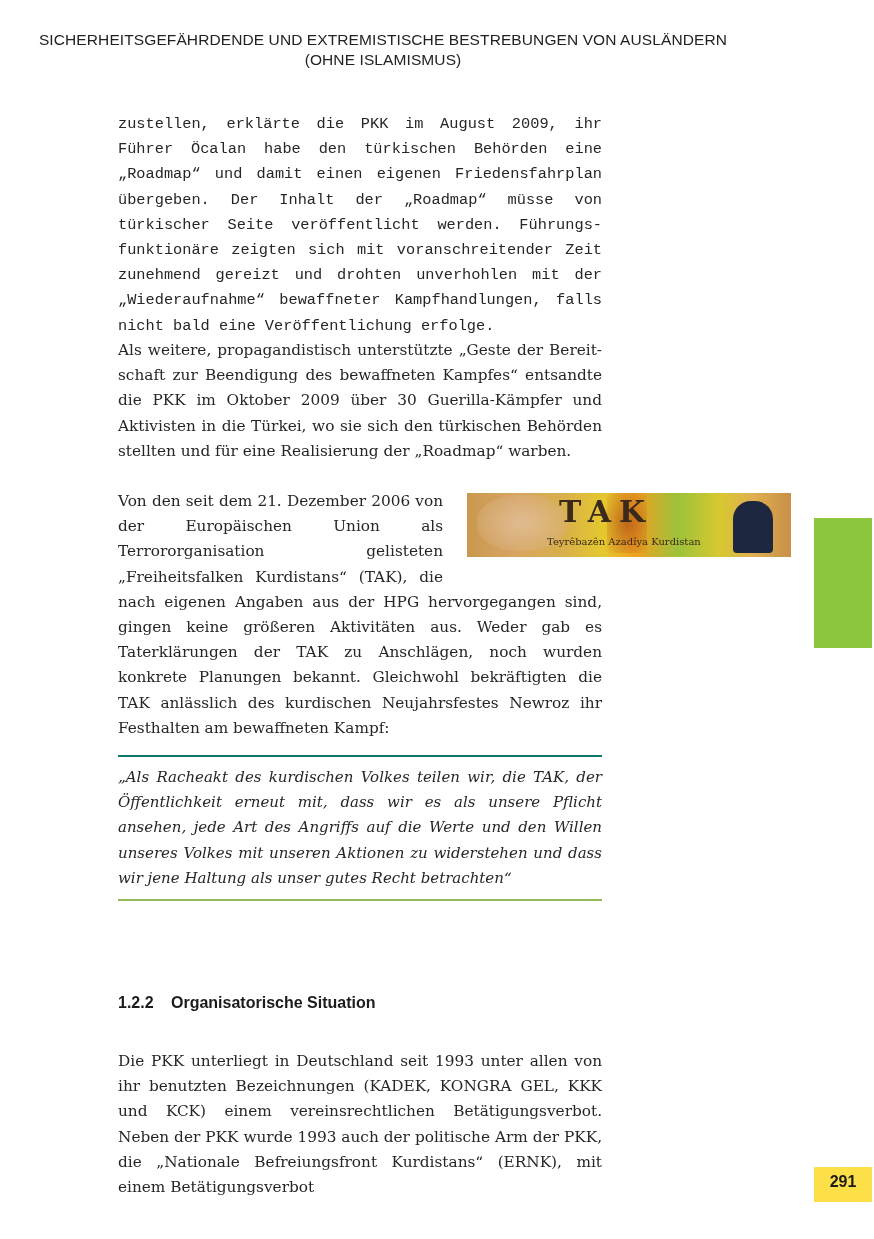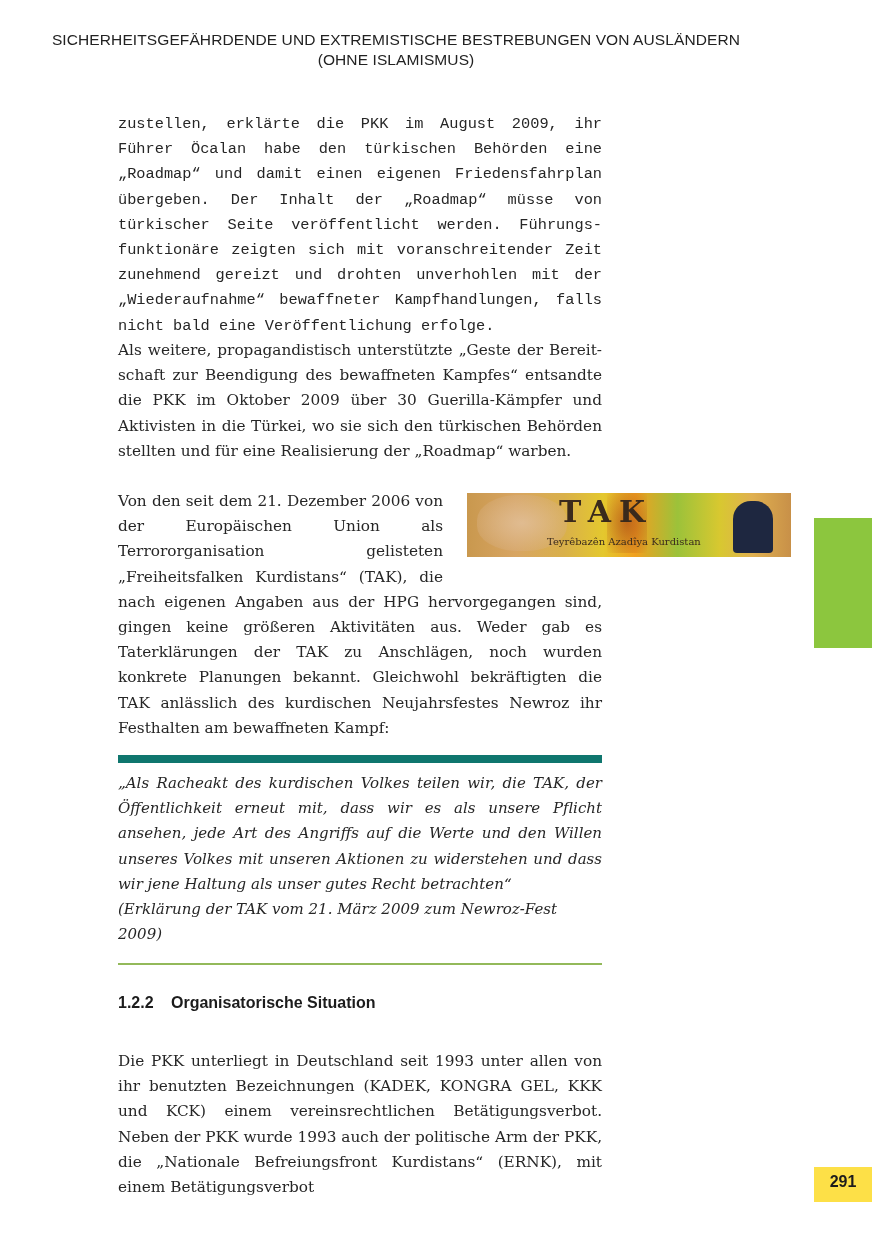--- a/index.html
+++ b/index.html
@@ -1,37 +1,37 @@
 <!DOCTYPE html>
 <html><head>
 <meta charset="utf-8">
 <style>
   html, body { margin: 0; padding: 0; background: #ffffff; }
   body { width: 874px; height: 1239px; position: relative; overflow: hidden; color: #222; }
   .header { position: absolute; top: 30px; left: 0; width: 766px; text-align: center;
-    font-family: "Liberation Sans", sans-serif; font-size: 15.5px; line-height: 20px; color: #222; letter-spacing: 0.1px; padding-left: 13px; }
+    font-family: "Liberation Sans", sans-serif; font-size: 15.5px; line-height: 20px; color: #222; letter-spacing: 0.1px; }
   .col { position: absolute; left: 118px; width: 484px; font-family: "DejaVu Serif", serif; font-size: 15.3px; line-height: 25.2px; color: #262626; }
   .p { margin: 0; text-align: justify; hyphens: manual; }
   .p1 { top: 112px; font-family: Liberation Mono, monospace; }
   .p2 { top: 338px; }
   .p3 { top: 489px; }
   .tak-img { float: right; width: 324px; height: 64px; margin: 4px -189px 8px 24px; position: relative;
     background: linear-gradient(90deg, #c9984e 0%, #d8a562 15%, #d9b04a 30%, #e4c82e 42%, #f0a020 52%, #9cc23a 65%, #d8c830 78%, #e0b050 88%, #c89048 100%); overflow: hidden; }
   .tak-img .face { position: absolute; left: 10px; top: 2px; width: 90px; height: 56px; border-radius: 45%;
     background: radial-gradient(ellipse at center, rgba(225,190,150,0.9), rgba(200,150,90,0.2)); }
   .tak-img .logo { position: absolute; left: 92px; top: 6px; font-family: "DejaVu Serif", serif; font-weight: bold;
     font-size: 30px; letter-spacing: 8px; color: #3a2a1c; }
   .tak-img .sub { position: absolute; left: 80px; bottom: 3px; font-family: "DejaVu Serif", serif;
     font-size: 10px; color: #3a2a1c; }
   .tak-img .masked { position: absolute; right: 18px; top: 8px; width: 40px; height: 52px; background: #1e2740;
     border-radius: 18px 18px 4px 4px; }
   .tak-img .bird { position: absolute; left: 140px; top: 0px; width: 40px; height: 60px;
     background: radial-gradient(ellipse at center, rgba(160,60,20,0.6), rgba(0,0,0,0)); }
-  .quote { position: absolute; left: 118px; top: 755px; width: 484px; border-top: 8px solid #0f766e; border-bottom: 2px solid #93b95a;
-    padding: 8px 0 16px 0; font-family: "DejaVu Serif", serif; font-style: italic; font-size: 15px; line-height: 25.2px; color: #262626; }
+  .quote { position: absolute; left: 118px; top: 755px; width: 484px; border-top: 2px solid #0f766e; border-bottom: 2px solid #93b95a;
+    padding: 8px 0 8px 0; font-family: "DejaVu Serif", serif; font-style: italic; font-size: 15px; line-height: 25.2px; color: #262626; }
   .quote p { margin: 0; text-align: justify; }
   .h2 { position: absolute; left: 118px; top: 994px; font-family: "Liberation Sans", sans-serif; font-weight: bold; font-size: 16px; color: #1c1c1c; }
   .h2 .num { display: inline-block; width: 53px; }
   .p4 { top: 1043px; margin-top: 6px; }
   .side-tab { position: absolute; left: 814px; top: 518px; width: 58px; height: 130px; background: #8cc63e; }
   .page-num { position: absolute; left: 814px; top: 1167px; width: 58px; height: 35px; background: #fde047;
     font-family: "Liberation Sans", sans-serif; font-weight: bold; font-size: 16px; color: #1c1c1c; text-align: center; line-height: 30px; }
 </style>
 </head>
 <body>
@@ -50,21 +50,20 @@
     <div class="bird"></div>
     <div class="logo">TAK</div>
     <div class="sub">Teyrêbazên Azadîya Kurdistan</div>
     <div class="masked"></div>
   </div>
   <p class="p">Von den seit dem 21. Dezember 2006 von der Europäischen Union als Terrororgani­sation gelisteten „Freiheitsfalken Kurdistans“ (TAK), die nach eigenen Angaben aus der HPG her­vorgegangen sind, gingen keine größeren Aktivitäten aus. Weder gab es Taterklärungen der TAK zu Anschlägen, noch wur­den konkrete Planungen bekannt. Gleichwohl bekräftigten die TAK anlässlich des kurdischen Neujahrsfestes Newroz ihr Fest­halten am bewaffneten Kampf:</p>
 </div>
 
 <div class="quote">
   <p>„Als Racheakt des kurdischen Volkes teilen wir, die TAK, der Öffent­lichkeit erneut mit, dass wir es als unsere Pflicht ansehen, jede Art des Angriffs auf die Werte und den Willen unseres Volkes mit unseren Aktionen zu widerstehen und dass wir jene Haltung als unser gutes Recht betrachten“</p>
-  <p style="text-align:left">(Erklärung der TAK vom 21. März 2009 zum Newroz-Fest 2009)</p>
 </div>
 
 <div class="h2">
   <span class="num">1.2.2</span><span>Organisatorische Situation</span>
 </div>
 
 <p class="col p p4">Die PKK unterliegt in Deutschland seit 1993 unter allen von ihr benutzten Bezeichnungen (KADEK, KONGRA GEL, KKK und KCK) einem vereinsrechtlichen Betätigungsverbot. Neben der PKK wurde 1993 auch der politische Arm der PKK, die „Nationale Be­freiungsfront Kurdistans“ (ERNK), mit einem Betätigungsverbot</p>
 
 <div class="side-tab"></div>
 <div class="page-num">291</div>

